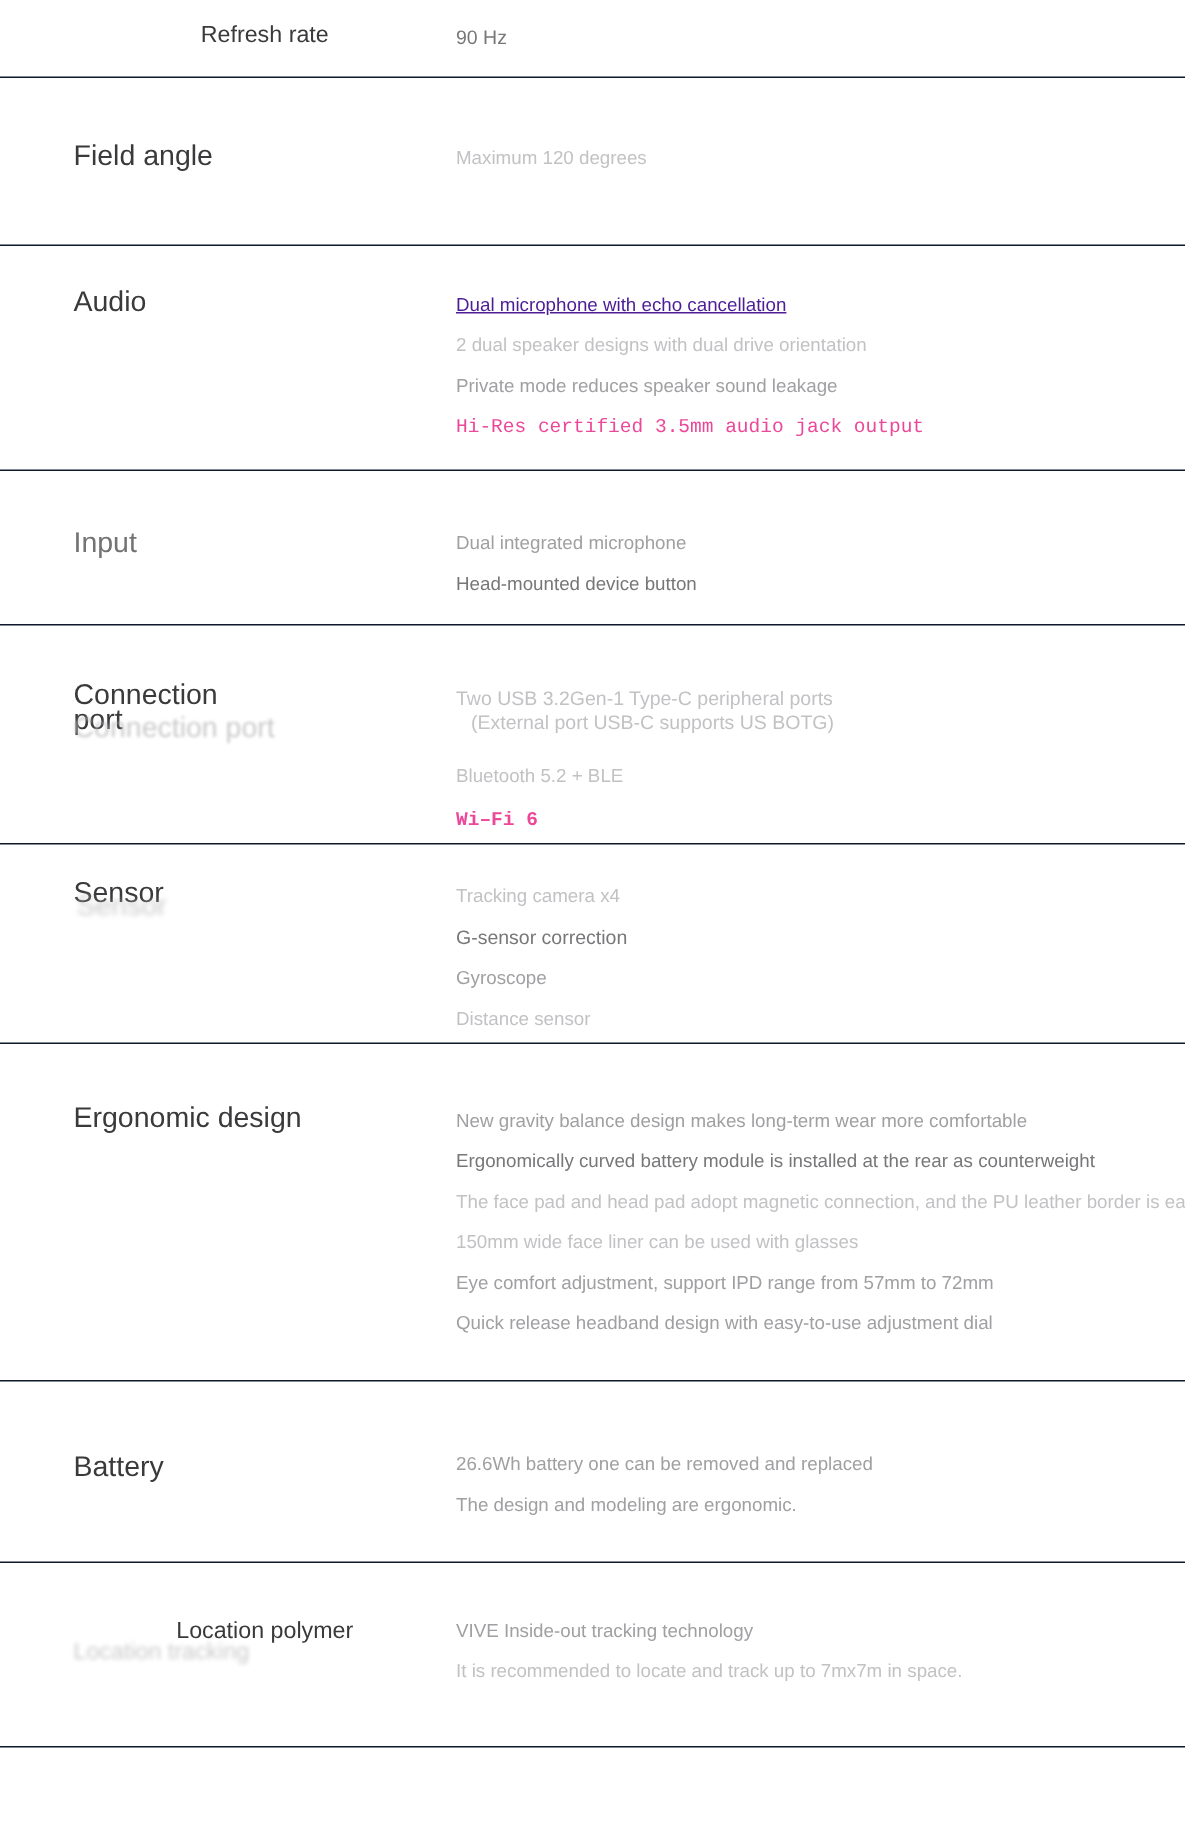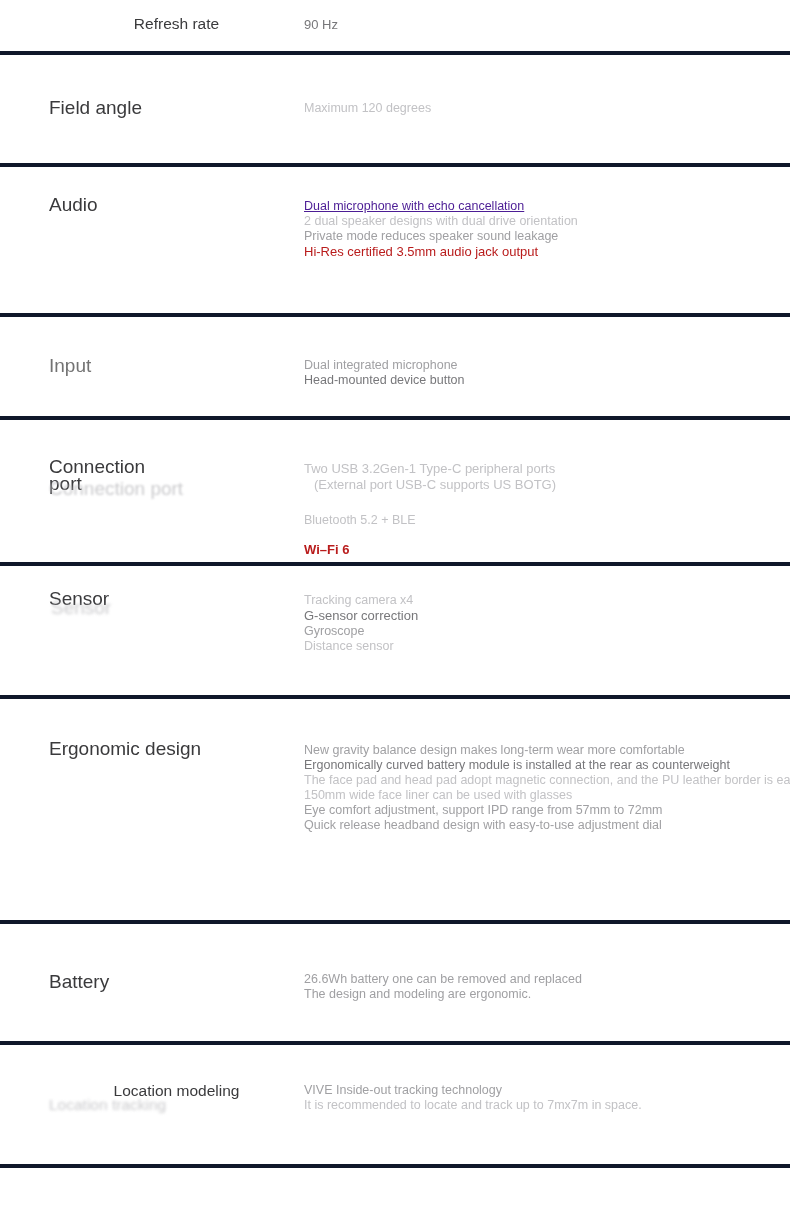--- a/index.html
+++ b/index.html
@@ -23,21 +23,21 @@
 
   .spec-row {
     position: relative;
     display: flex;
     align-items: flex-start;
     padding-left: 49px;
     box-sizing: border-box;
   }
 
   .spec-row + .spec-row {
-    border-top: 4px solid #0f172a;
+    border-top: 1px solid #0f172a;
   }
 
   .row-label {
     width: 255px;
     flex: 0 0 255px;
     color: #333333;
     position: relative;
     box-sizing: border-box;
   }
 
@@ -56,30 +56,30 @@
   .label-sm { font-size: 19px; line-height: 17px; font-weight: 400; }
   .label-md { font-size: 15.5px; line-height: 19px; font-weight: 400; text-align: center; }
   .label-lg { font-size: 19px;   line-height: 24px; font-weight: 400; }
   .label-xl { font-size: 19px;   line-height: 26px; font-weight: 400; }
 
   
   .tone-dark  { color: #3a3a3c; }
   .tone-faint { color: #737373; }
 
   
-  .v-strong { color: #b91c1c; }
+  .v-strong { color: #ec4899; font-family: Liberation Mono, monospace; }
   .v-mid    { color: #77777a; }
   .v-soft   { color: #a0a0a3; }
   .v-faint  { color: #c2c2c5; }
   .v-ghost  { color: #4c1d95; text-decoration: underline; }
 
   .v-13  { font-size: 12.5px; line-height: 15px; }
   .v-135 { font-size: 13px;   line-height: 16px; }
 
-  .value-line + .value-line { }
+  .value-line + .value-line { margin-top: 12px; }
   .value-line.tight + .value-line.tight { margin-top: 0px; }
 
   
   .label-ghost {
     position: absolute;
     left: 0;
     white-space: nowrap;
     color: #b9b9bc;
     filter: blur(1.15px);
     opacity: 0.75;
@@ -198,21 +198,21 @@
       <span>Battery</span>
     </div>
     <div class="row-values">
       <div class="value-line v-13 v-soft">26.6Wh battery one can be removed and replaced</div>
       <div class="value-line v-13 v-soft">The design and modeling are ergonomic.</div>
     </div>
   </div>
 
   <div class="spec-row" id="row-location">
     <div class="row-label label-md tone-dark">
-      <span>Location modeling</span>
+      <span>Location polymer</span>
       <span class="label-ghost label-md" style="top:14px;filter:blur(1.5px);">Location tracking</span>
     </div>
     <div class="row-values">
       <div class="value-line v-13 v-soft">VIVE Inside-out tracking technology</div>
       <div class="value-line v-13 v-faint">It is recommended to locate and track up to 7mx7m in space.</div>
     </div>
   </div>
 
   <div class="spec-row" id="row-tail">
     <div class="row-label"></div>

